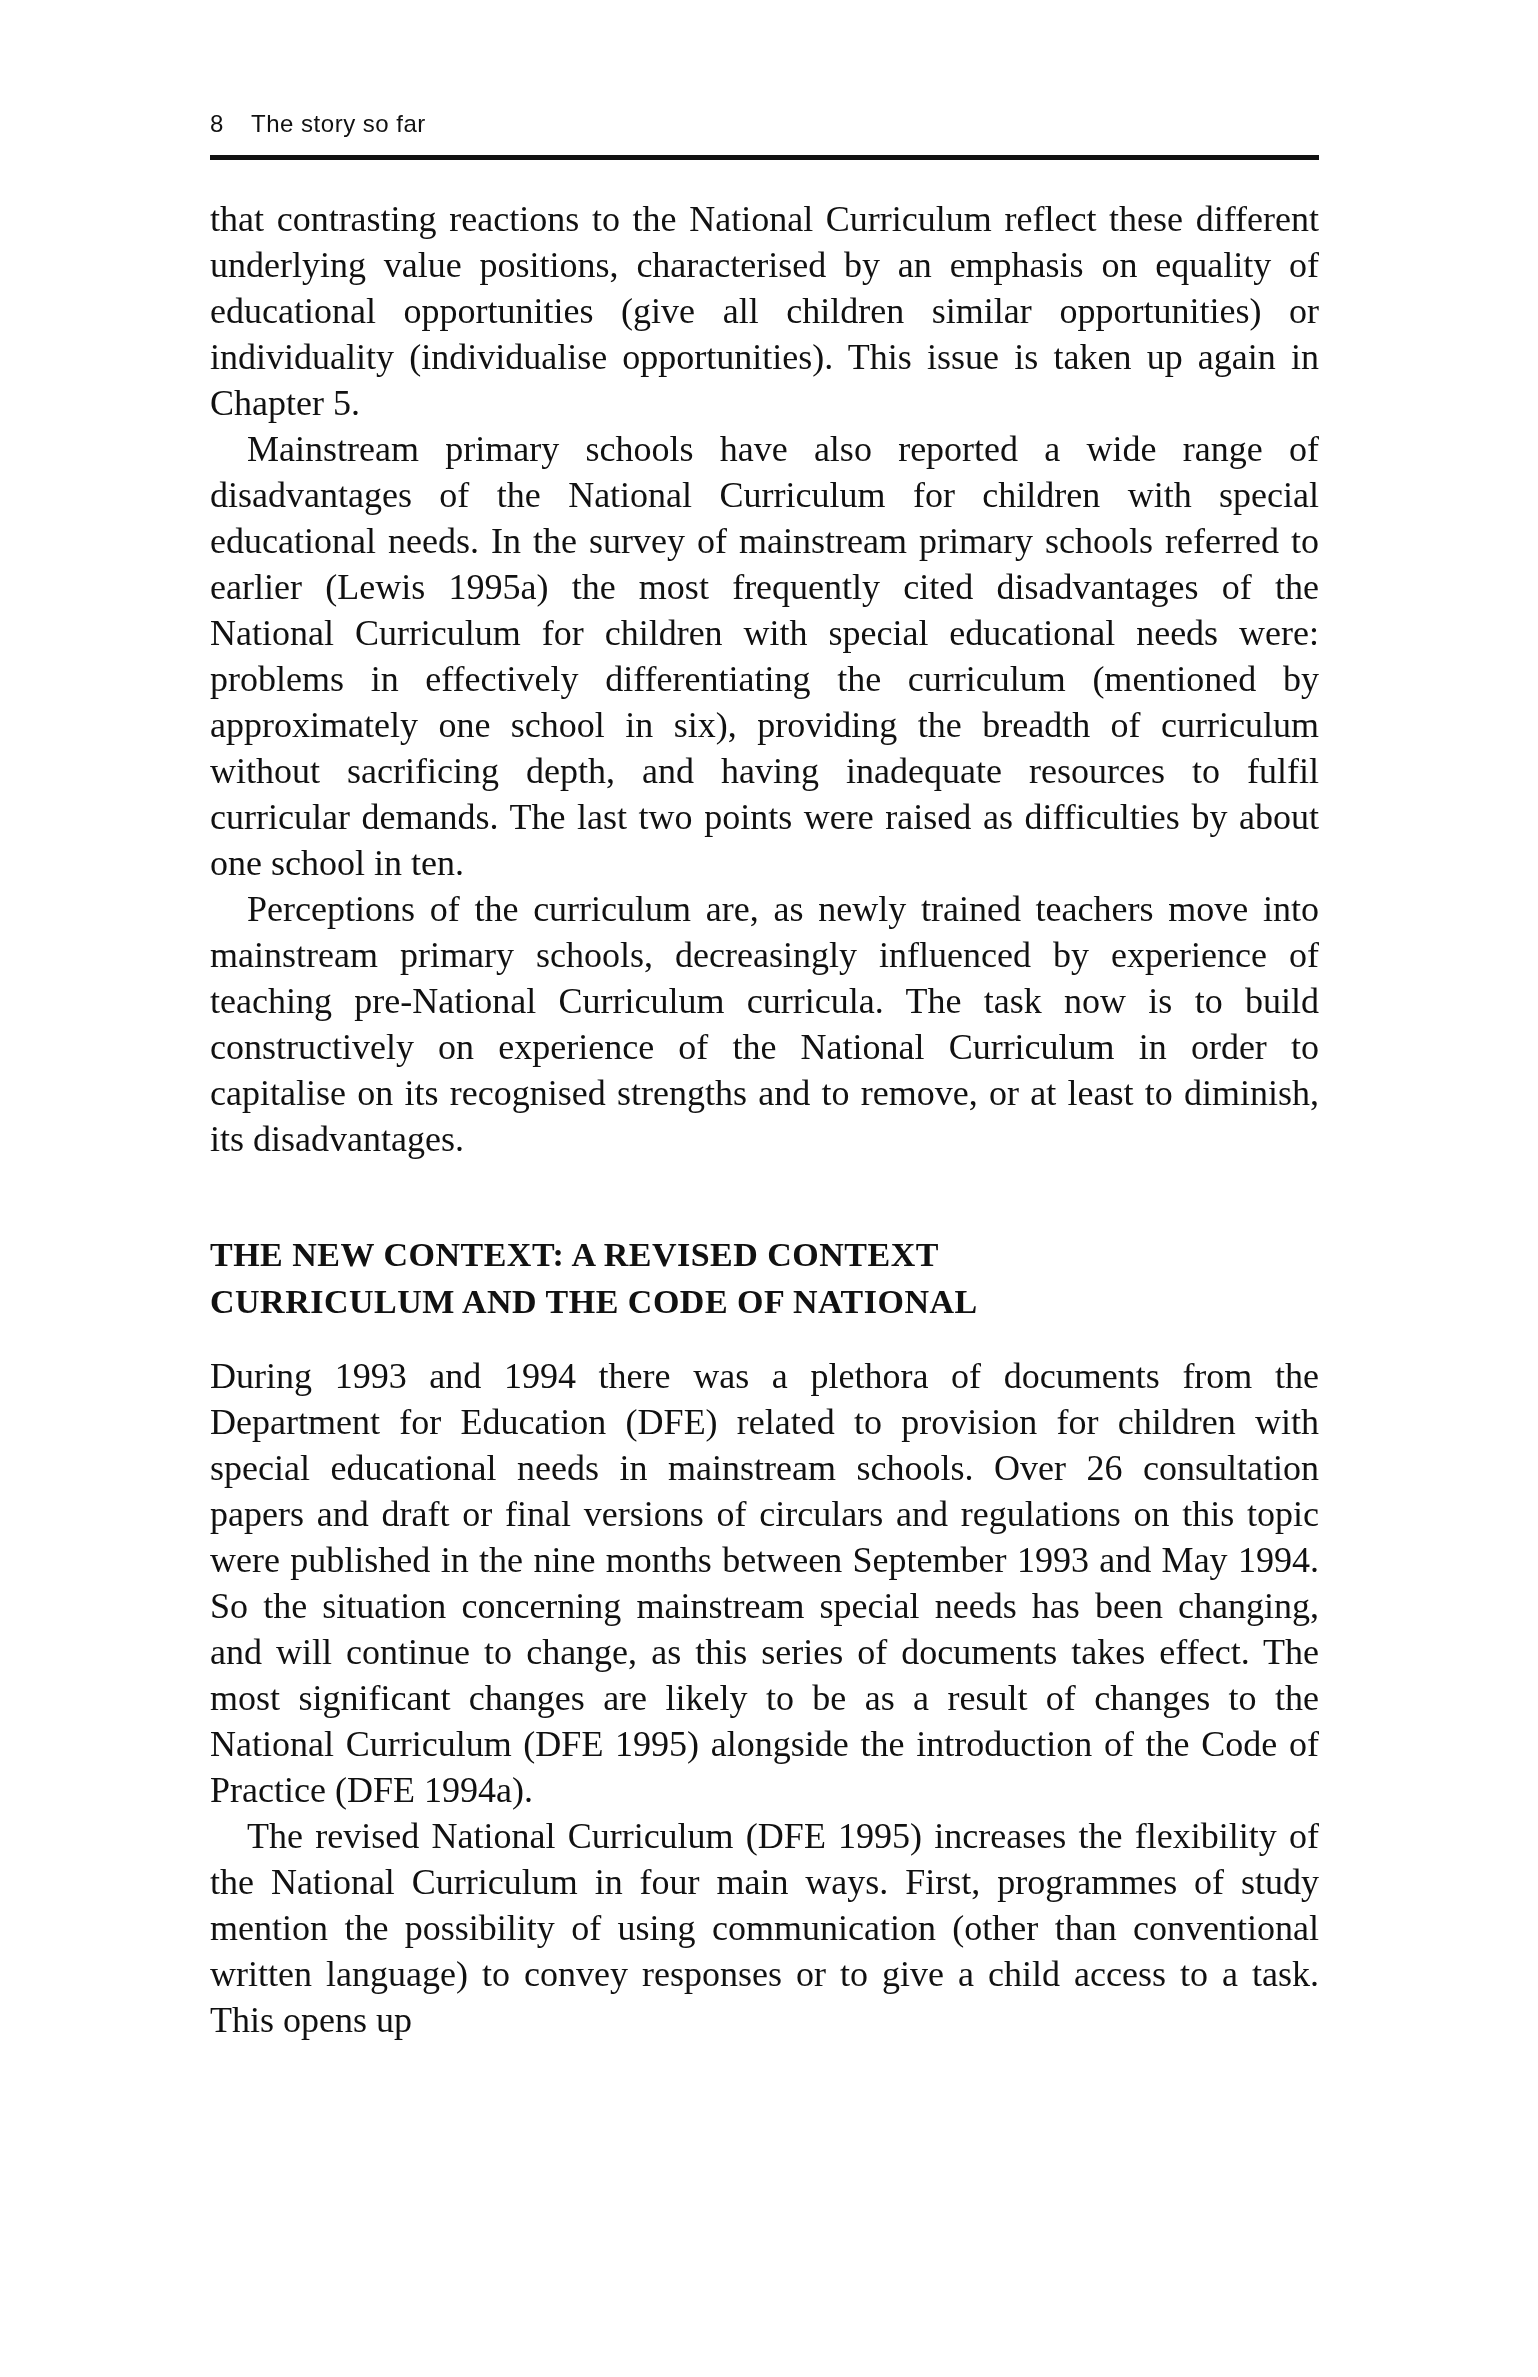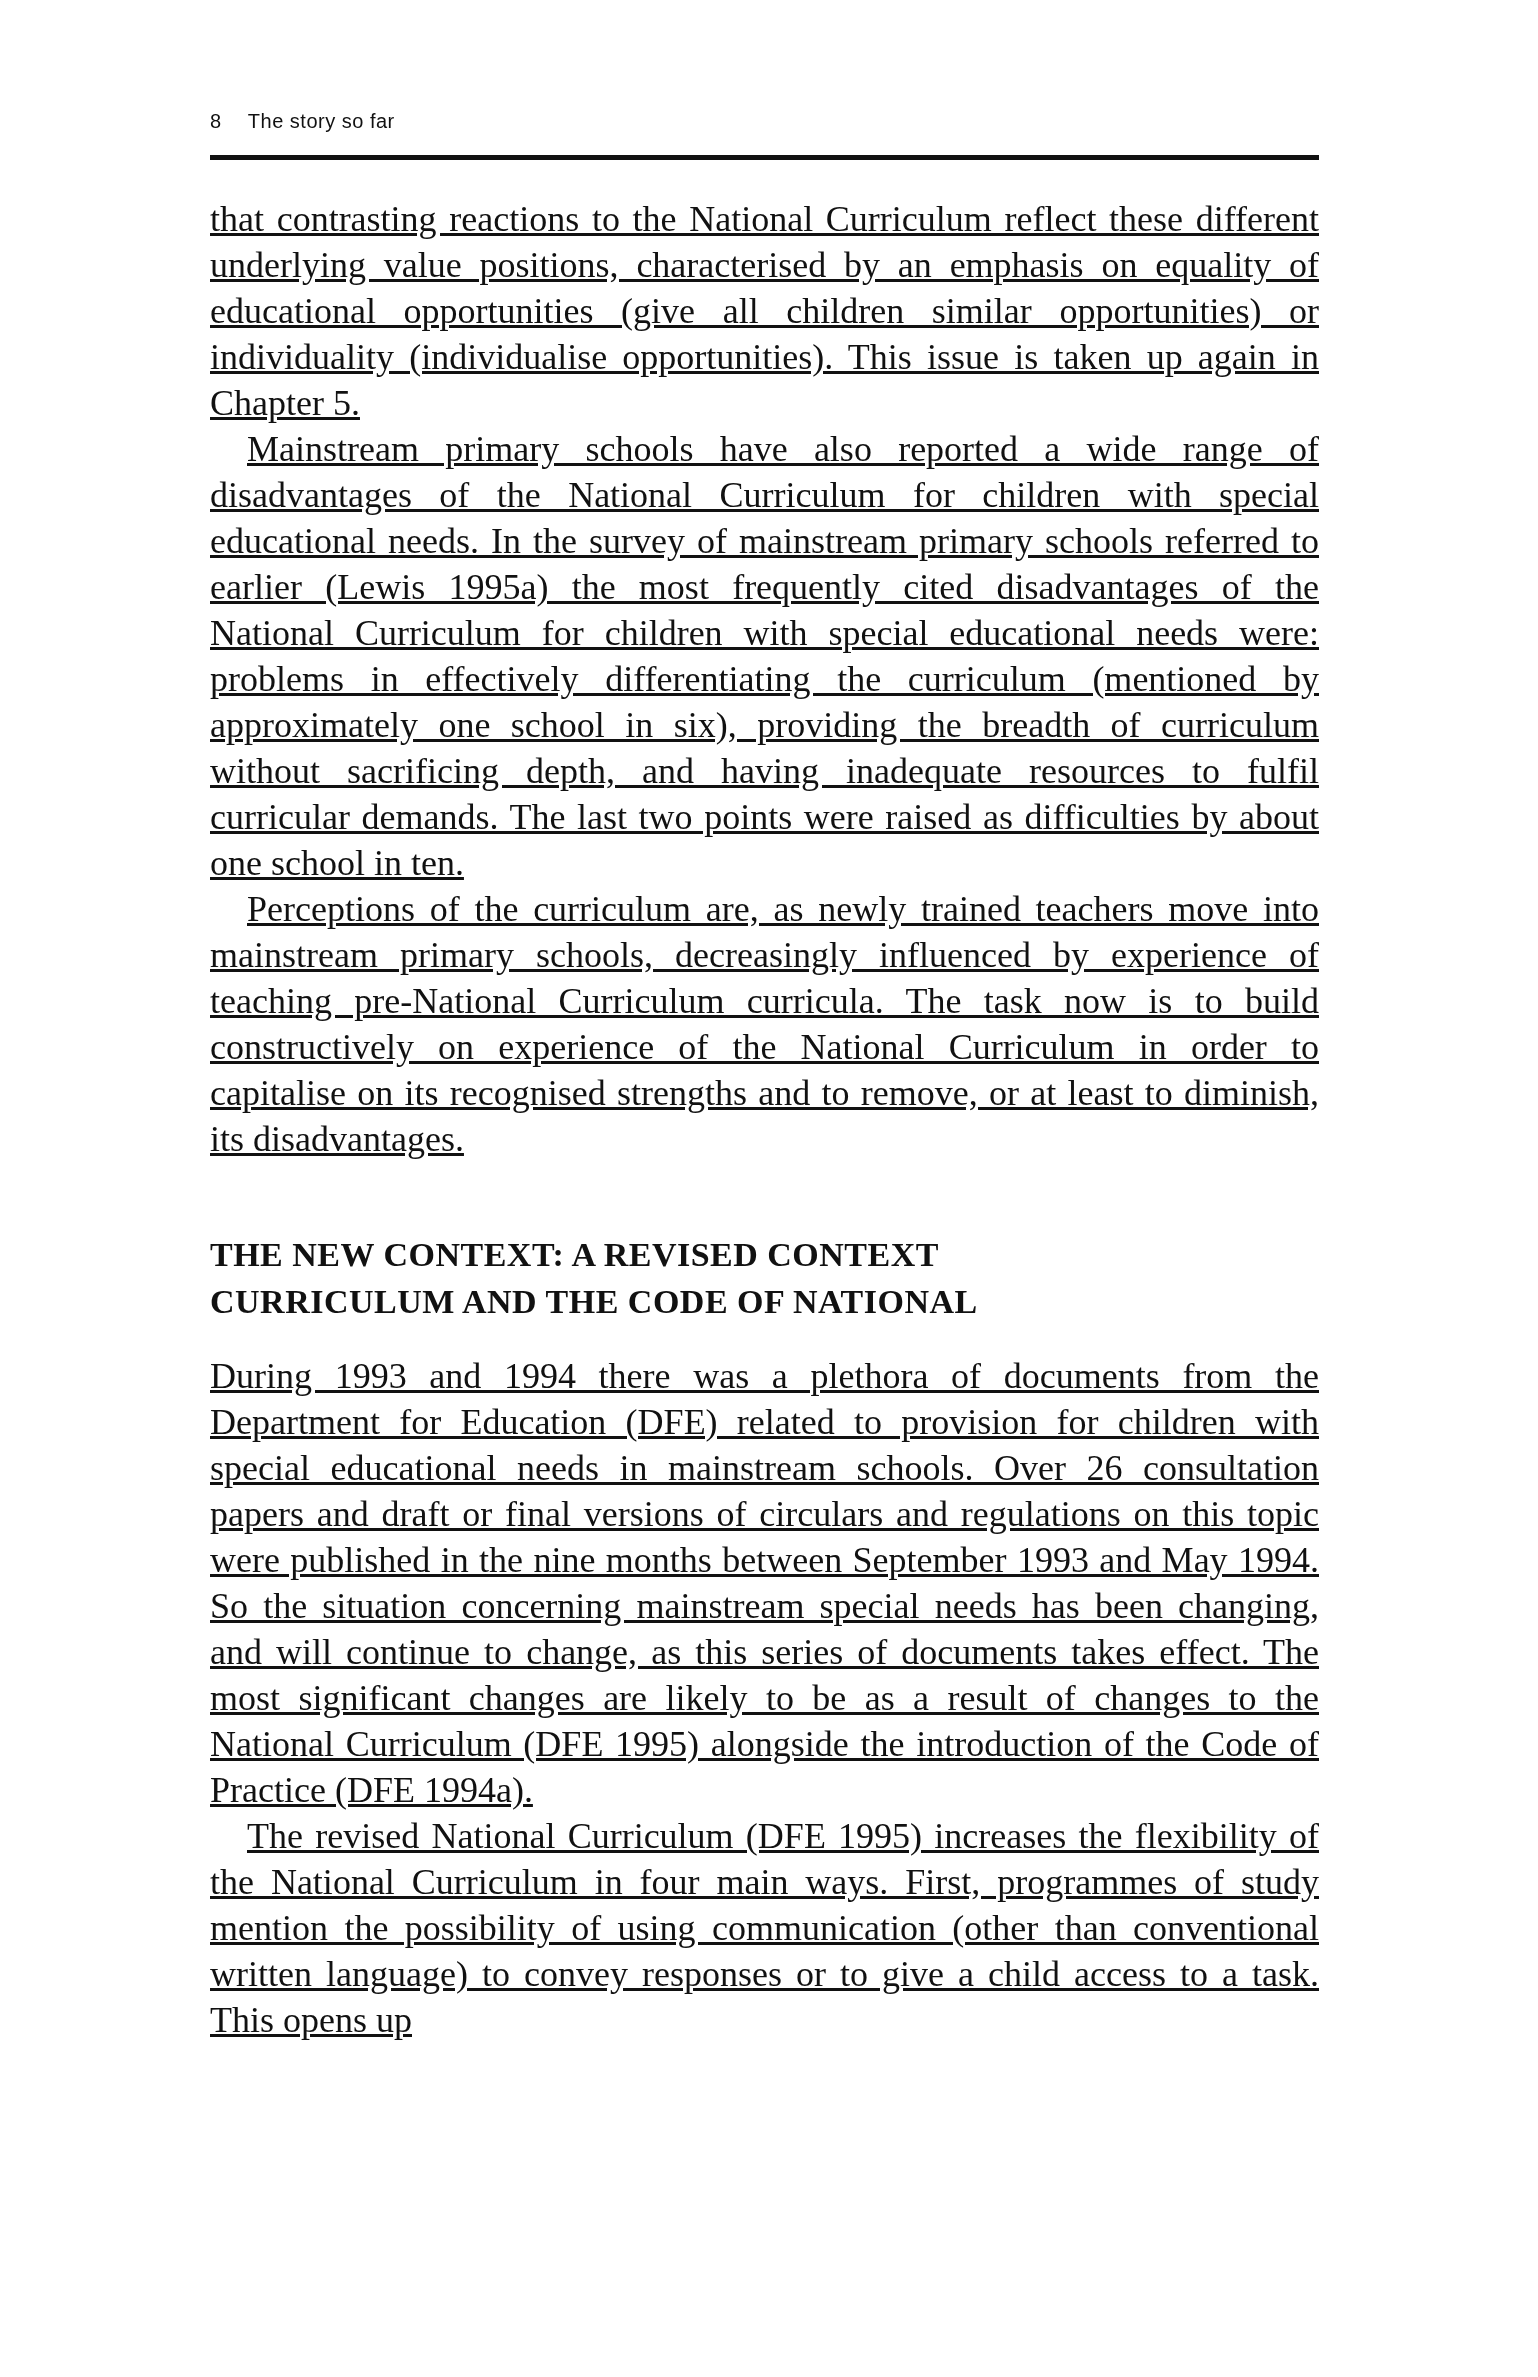--- a/index.html
+++ b/index.html
@@ -1,30 +1,30 @@
 <!DOCTYPE html>
 <html style="font-size:15px"><head>
 <meta charset="utf-8">
 <style>
   html, body { margin: 0; padding: 0; background: #ffffff; }
   body { width: 1538px; height: 2377px; position: relative; overflow: hidden; color: #111111; }
   .running-head {
     position: absolute; left: 210px; top: 110px;
-    font-family: "Liberation Sans", sans-serif; font-size: 20px; letter-spacing: 0.5px;
+    font-family: "Liberation Sans", sans-serif; font-size: 24px; letter-spacing: 0.5px;
   }
   .running-head .pageno { margin-right: 20.5px; }
   .rule {
     position: absolute; left: 210px; top: 155px; width: 1109px; height: 4.7px; background: #111111;
   }
   .body-text {
     position: absolute; left: 210px; top: 196px; width: 1109px;
     font-family: "Liberation Serif", serif; font-size: 36px; line-height: 46px;
     text-align: justify; hyphens: none;
   }
-  .body-text p { margin: 0; text-decoration: underline; }
+  .body-text p { margin: 0; }
   .body-text p.indent { text-indent: 37px; }
   .heading {
     font-family: "Liberation Serif", serif; font-weight: bold; font-size: 34px; line-height: 47px;
     letter-spacing: 0.5px; margin: 69px 0 28px 0; text-align: left;
   }
 </style>
 </head>
 <body>
 
 <div class="running-head">

